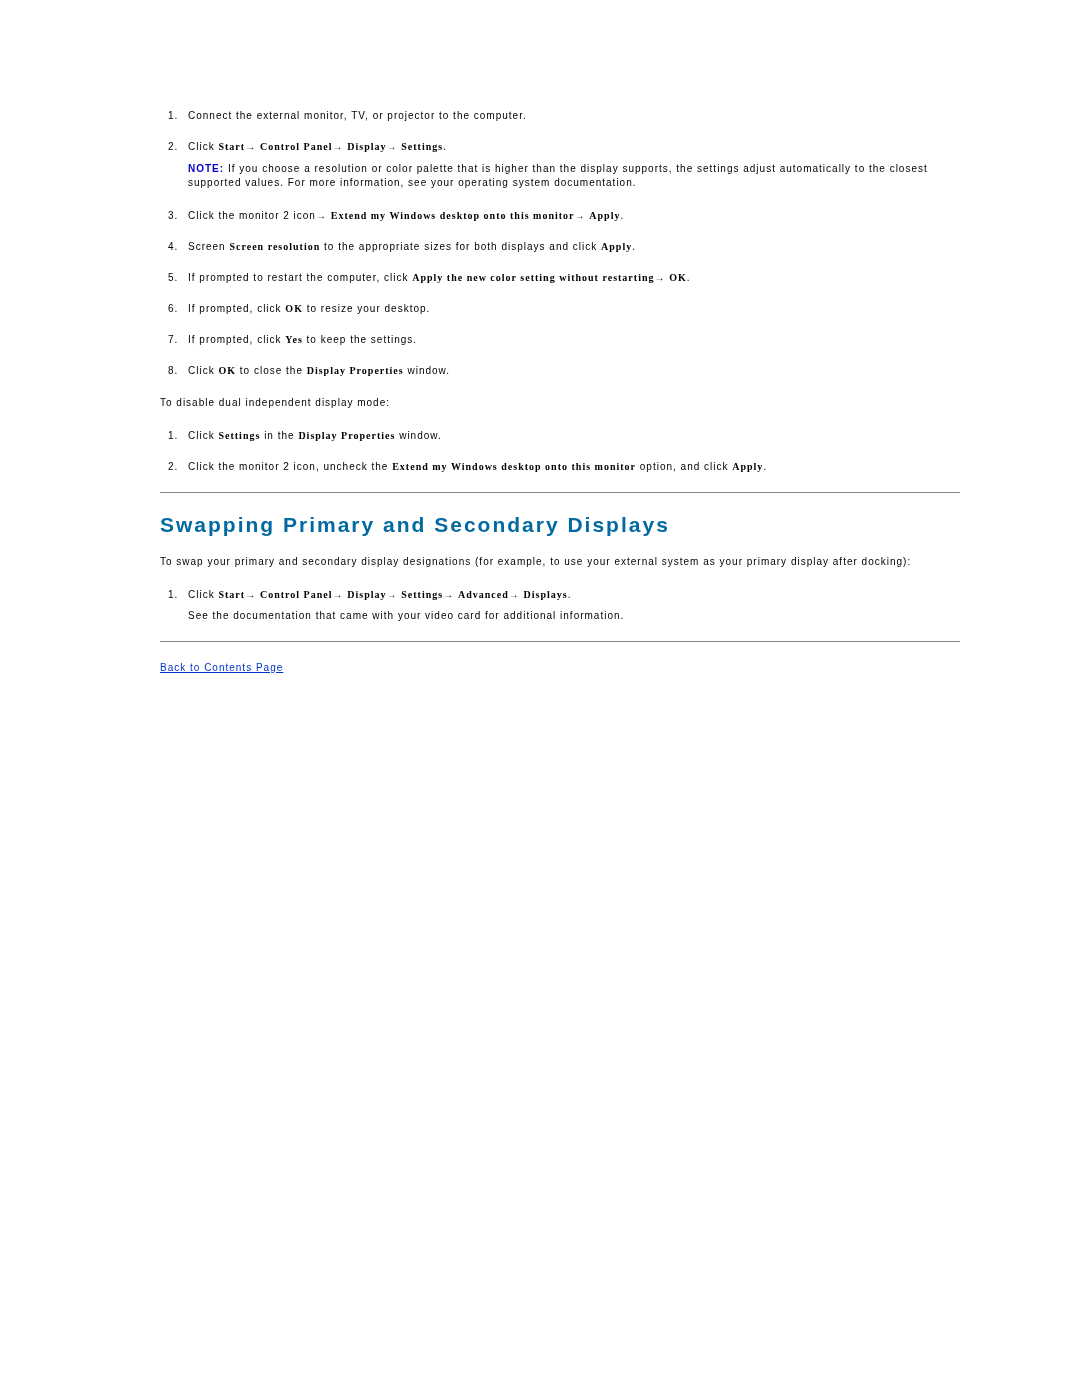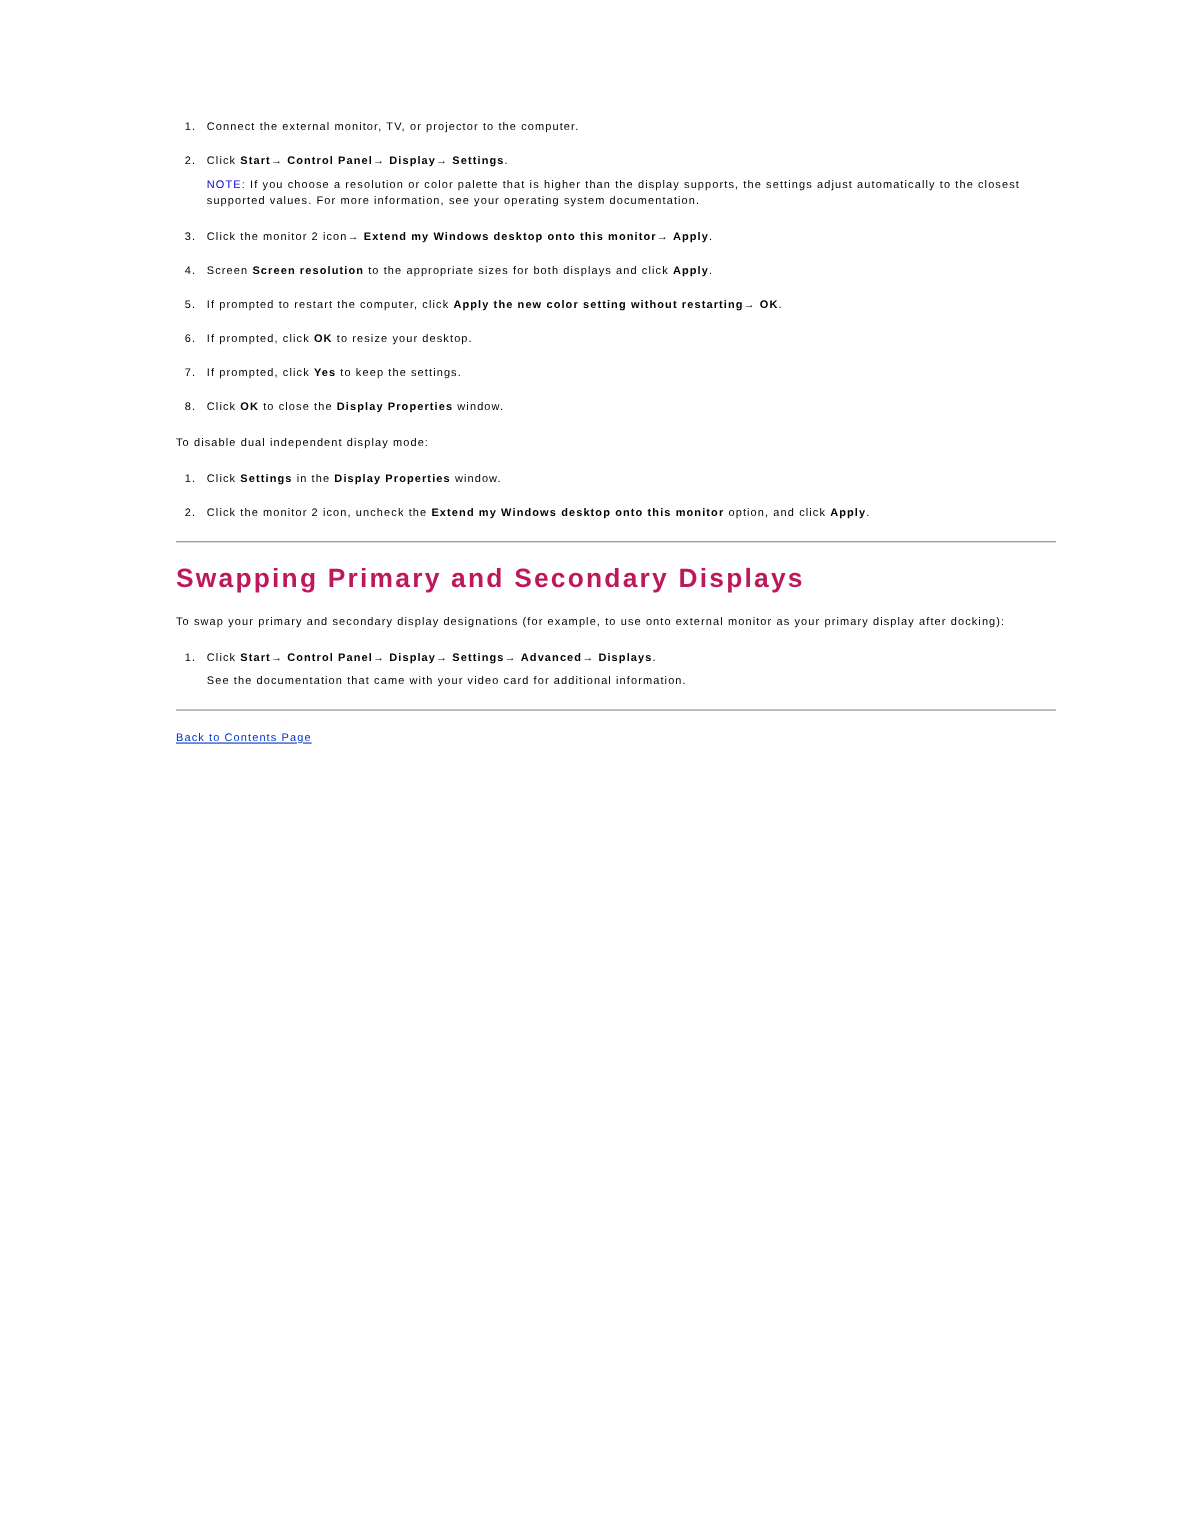--- a/index.html
+++ b/index.html
@@ -28,34 +28,34 @@
     margin-bottom: 20px;
     counter-increment: item;
     position: relative;
   }
   li::before {
     content: counter(item) ".";
     position: absolute;
     left: -20px;
     letter-spacing: 1px;
   }
-  .b { font-weight: bold; }
+  .b { font-weight: bold; font-family: Liberation Serif, serif; }
   .arrow { font-family: Arial, sans-serif; }
-  .note-label { color: #0000cc; font-weight: normal; text-align: right; }
+  .note-label { color: #0000cc; font-weight: bold; text-align: right; }
   .note-block { margin: 10px 0 20px 0; line-height: 1.4; }
   p { margin: 0 0 20px 0; line-height: 1.4; }
   hr {
     border: none;
     border-top: 1px solid #888;
     margin: 20px 0 20px 0;
   }
   h2 {
-    color: #be185d;
+    color: #0369a1;
     font-weight: bold;
-    font-size: 24px;
+    font-size: 21px;
     letter-spacing: 2px;
     margin: 0 0 18px 0;
   }
   a.back {
     color: #0033cc;
     text-decoration: underline;
     letter-spacing: 1px;
   }
   .sub { margin-top: 10px; }
 </style>
@@ -109,21 +109,21 @@
     <li>
       <span>Click the monitor 2 icon, uncheck the </span><span class="b">Extend my Windows desktop onto this monitor</span><span> option, and click </span><span class="b">Apply</span><span>.</span>
     </li>
   </ol>
 
 
   <hr>
 
   <h2>Swapping Primary and Secondary Displays</h2>
 
-  <p>To swap your primary and secondary display designations (for example, to use onto external monitor as your primary display after docking):</p>
+  <p>To swap your primary and secondary display designations (for example, to use your external system as your primary display after docking):</p>
 
   <ol>
     <li>
       <span>Click </span><span class="b">Start</span><span class="arrow">→</span> <span class="b">Control Panel</span><span class="arrow">→</span> <span class="b">Display</span><span class="arrow">→</span> <span class="b">Settings</span><span class="arrow">→</span> <span class="b">Advanced</span><span class="arrow">→</span> <span class="b">Displays</span><span>.</span>
       <div class="sub">See the documentation that came with your video card for additional information.</div>
     </li>
   </ol>
 
   <hr>
 

